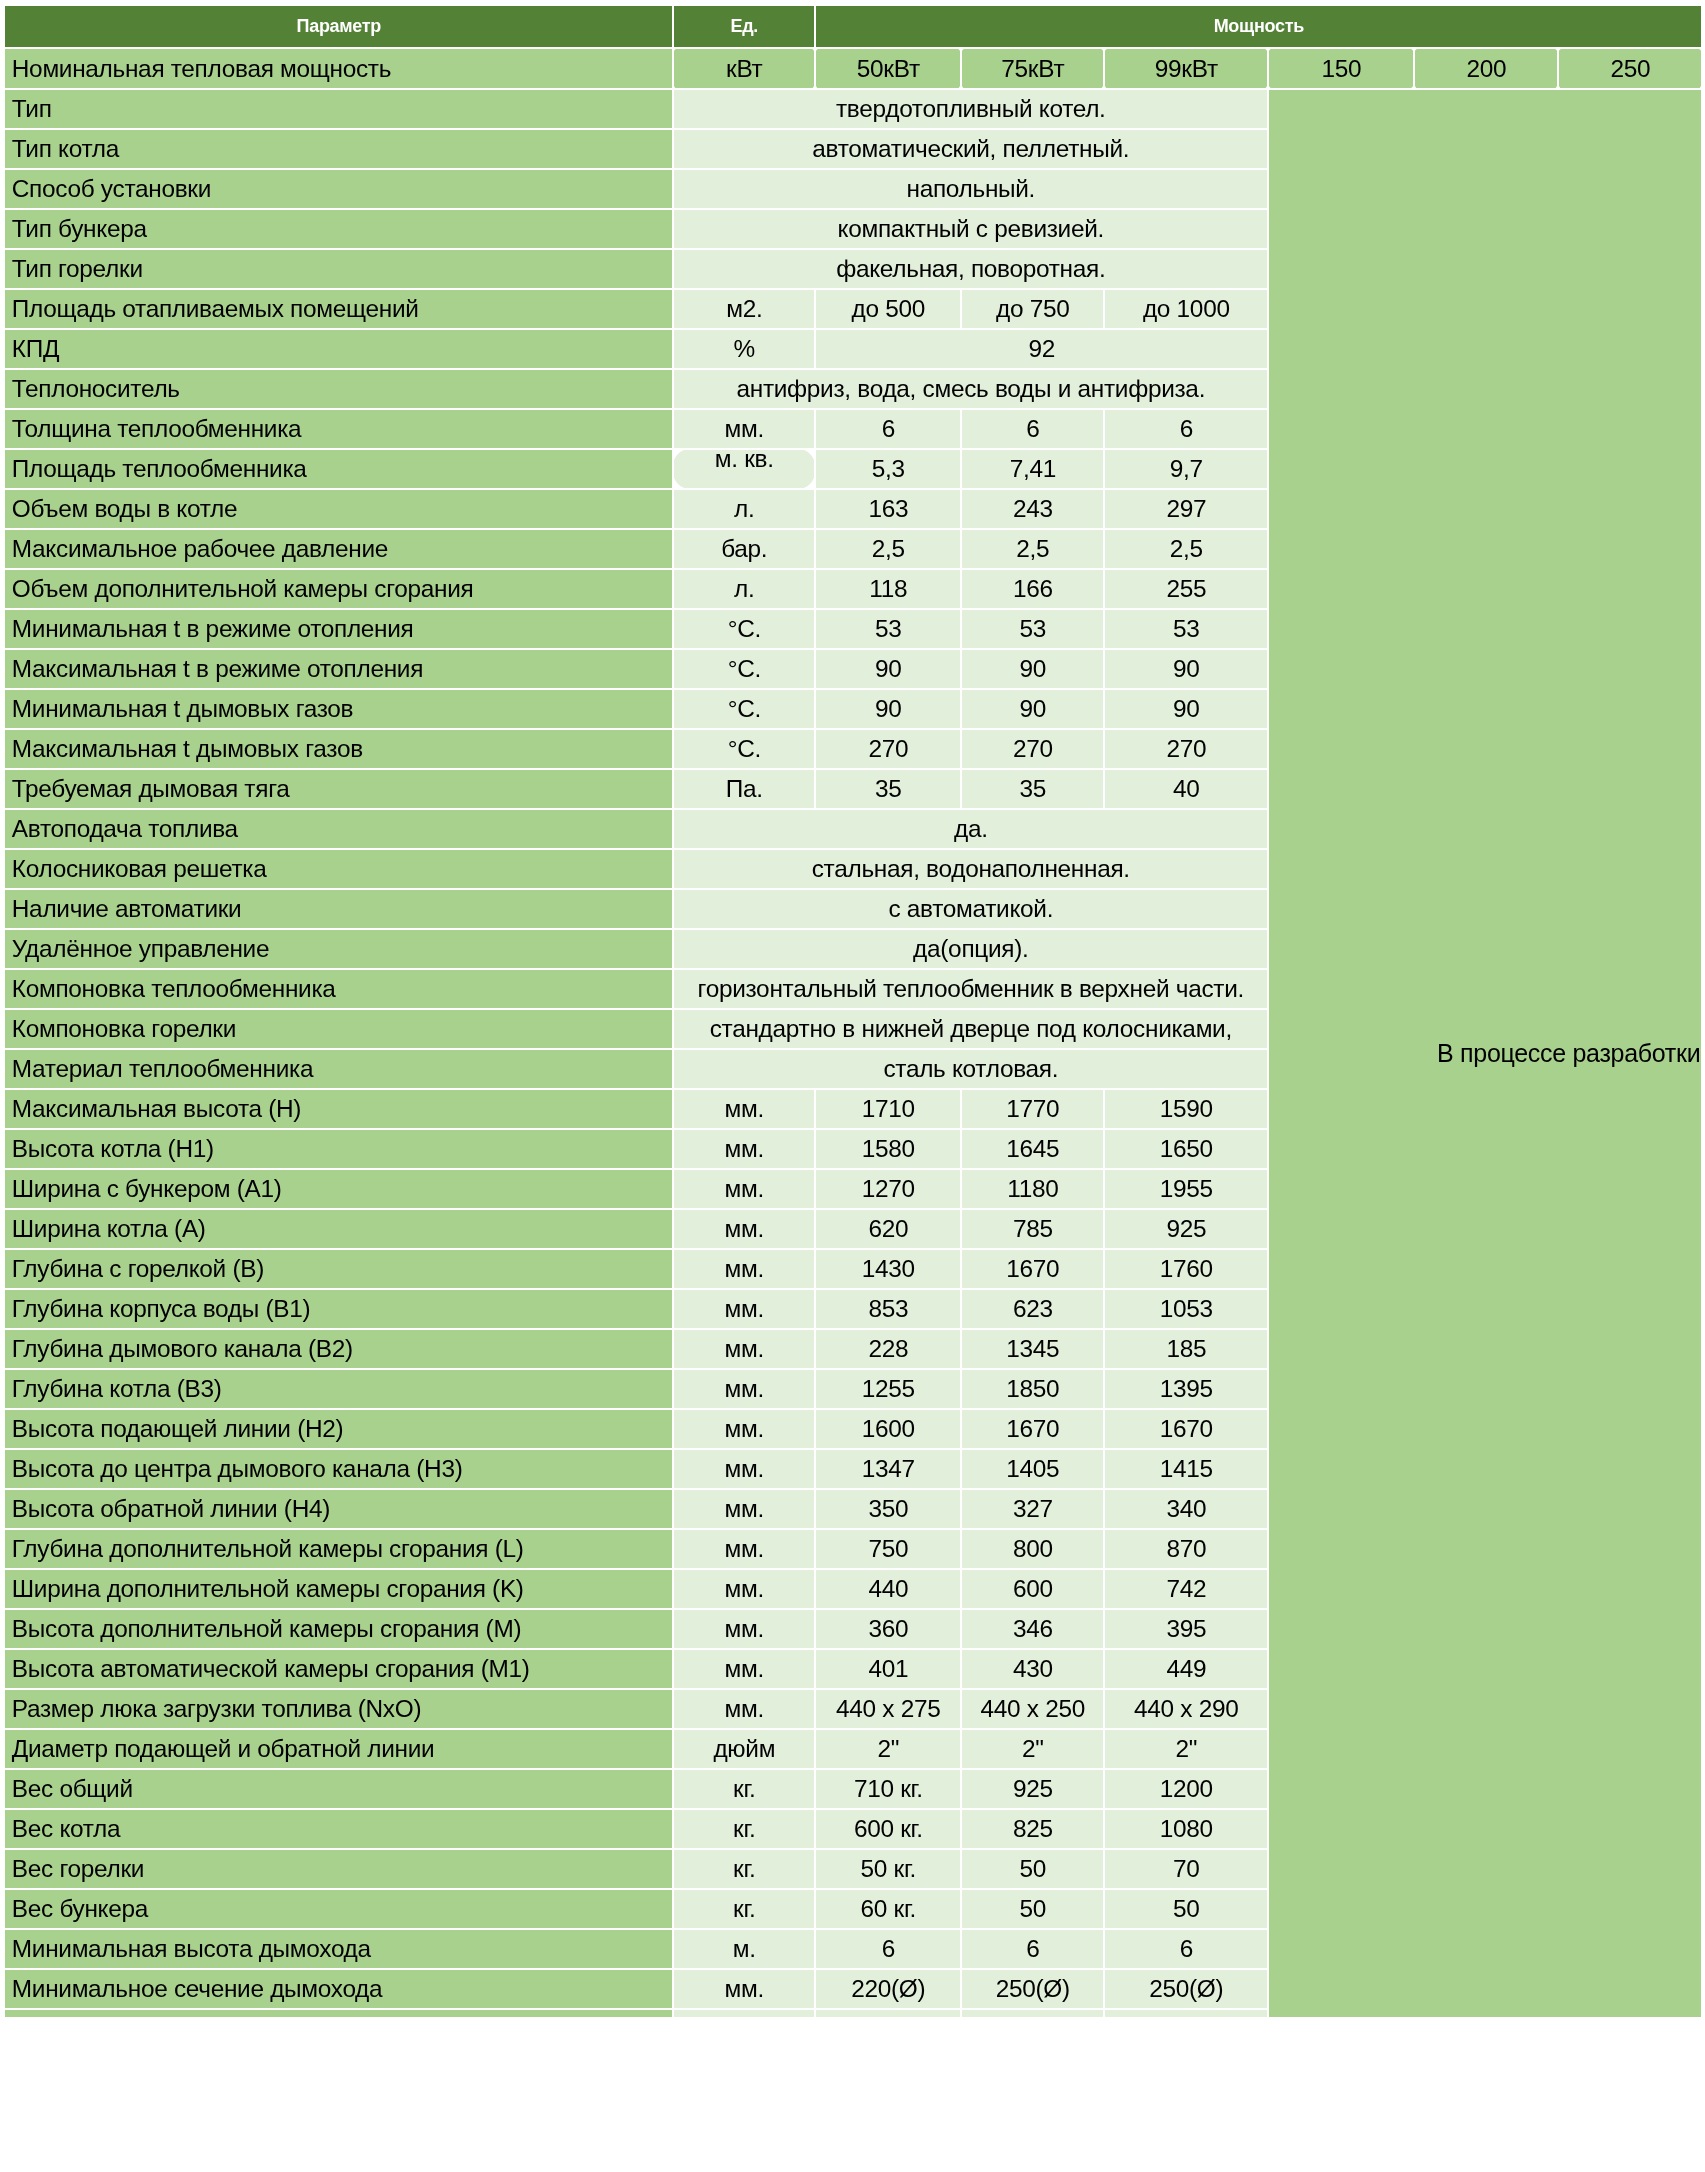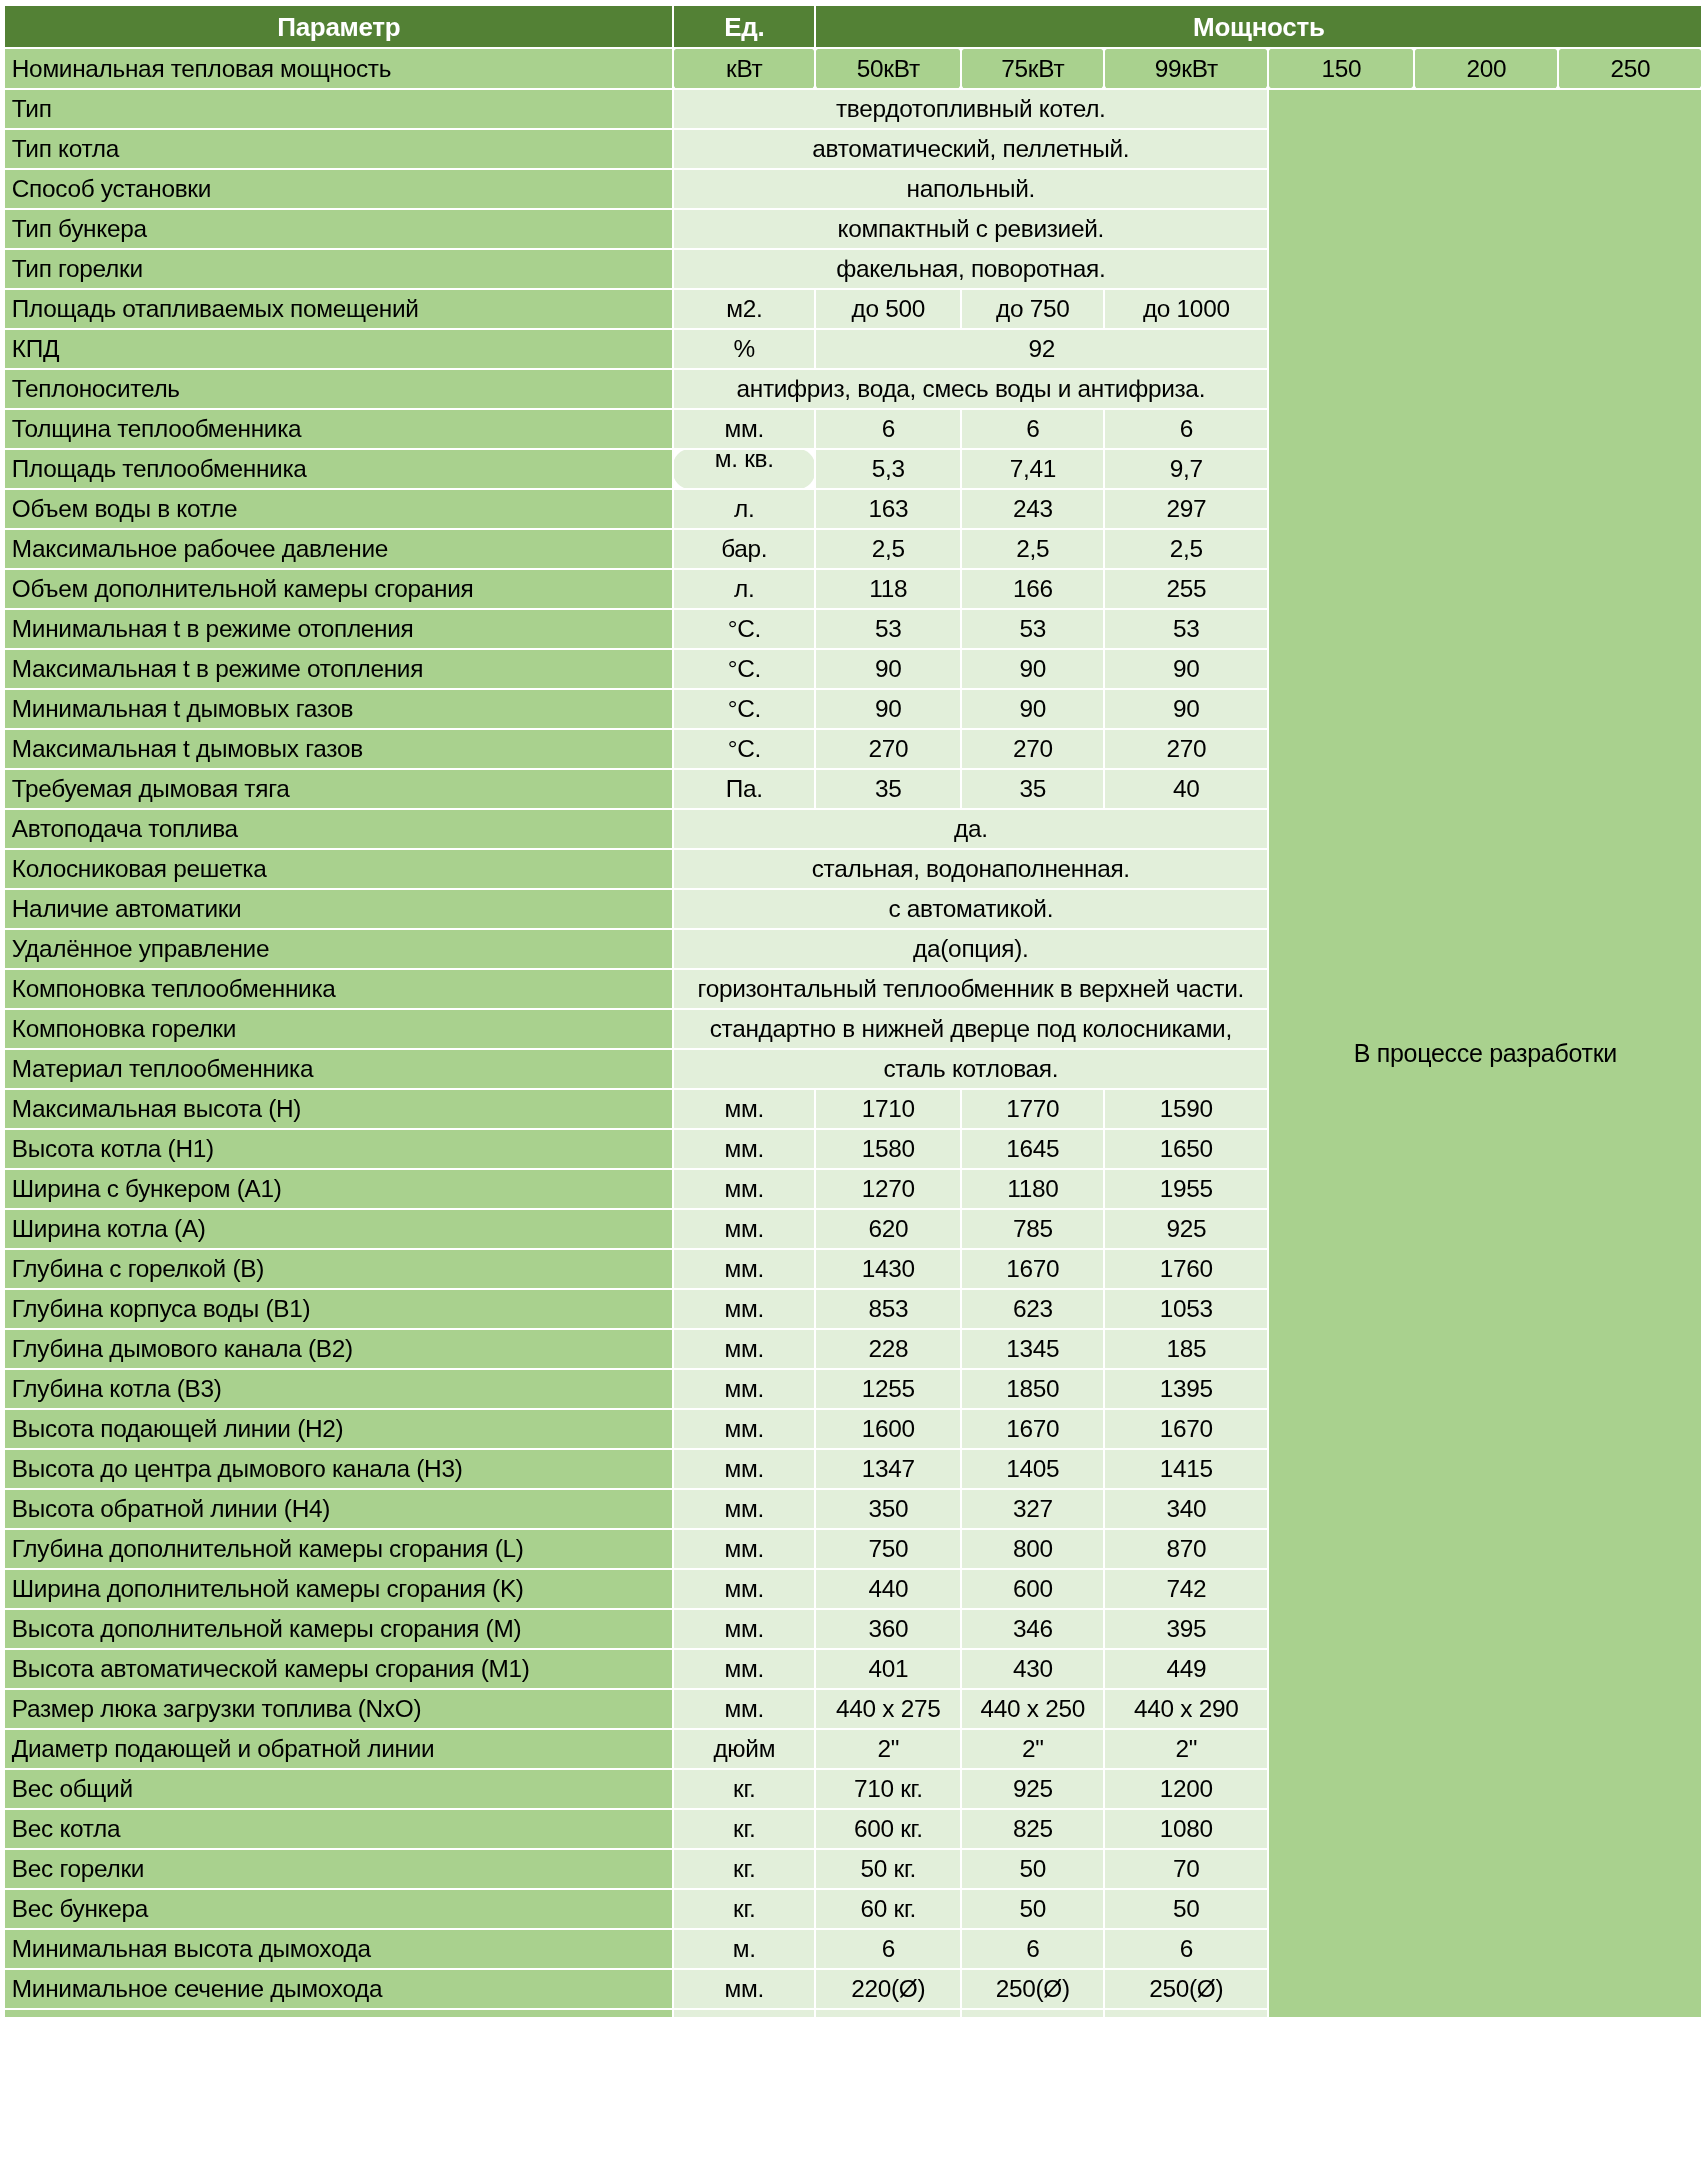--- a/index.html
+++ b/index.html
@@ -24,37 +24,37 @@
     border:2.7px solid var(--border);
     font-size:24.4px;line-height:1.16;letter-spacing:-0.3px;
     vertical-align:middle;word-wrap:break-word;
   }
   thead tr.hdr{height:43px;}
   thead tr.pwr{height:41px;}
   tbody tr{height:40px;}
   tr.sliver{height:8.7px;}
   th.head{
     background:var(--header-bg);color:var(--header-text);
-    font-weight:bold;font-size:26px;text-align:center;
+    font-weight:bold;font-size:18px;text-align:center;
   }
   td.param{
     background:var(--label-bg);text-align:left;padding:2.2px 6.5px;
   }
   td.mid{
     background:var(--label-bg);text-align:center;border-radius:6px;
   }
   td.unit,td.val{
     background:var(--cell-bg);text-align:center;
   }
   td.merged{
     background:var(--cell-bg);text-align:center;
   }
   .merged .ct{max-width:570px;margin:0 auto;}
   td.dev{
-    background:var(--dev-bg);text-align:center;font-size:25px;
+    background:var(--dev-bg);text-align:right;font-size:25px;
   }
   td.unit-top{vertical-align:top;border-radius:17px;}
   .unit-top .ct{line-height:0.95;margin-top:-4.3px;}
   tr.sliver td{padding:0;}
 </style>
 </head>
 <body>
 
 <table>
   <colgroup>

